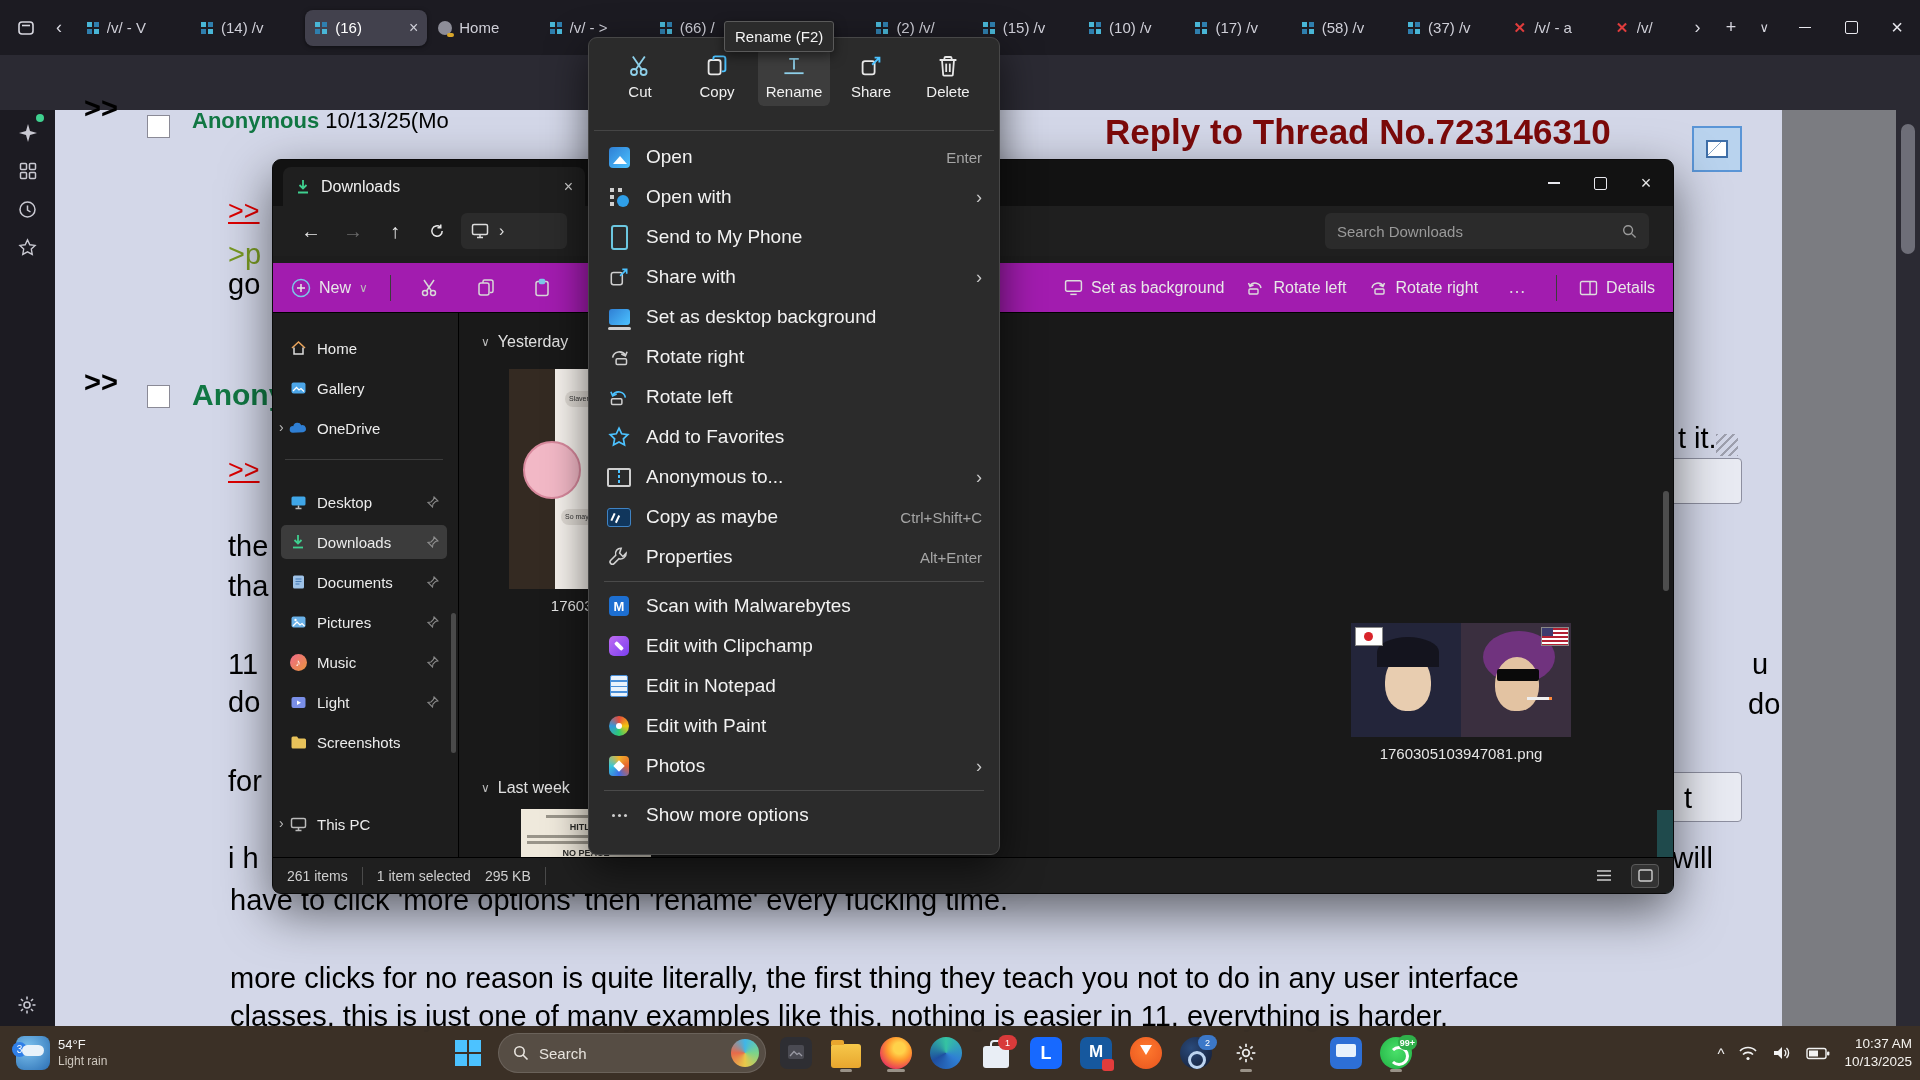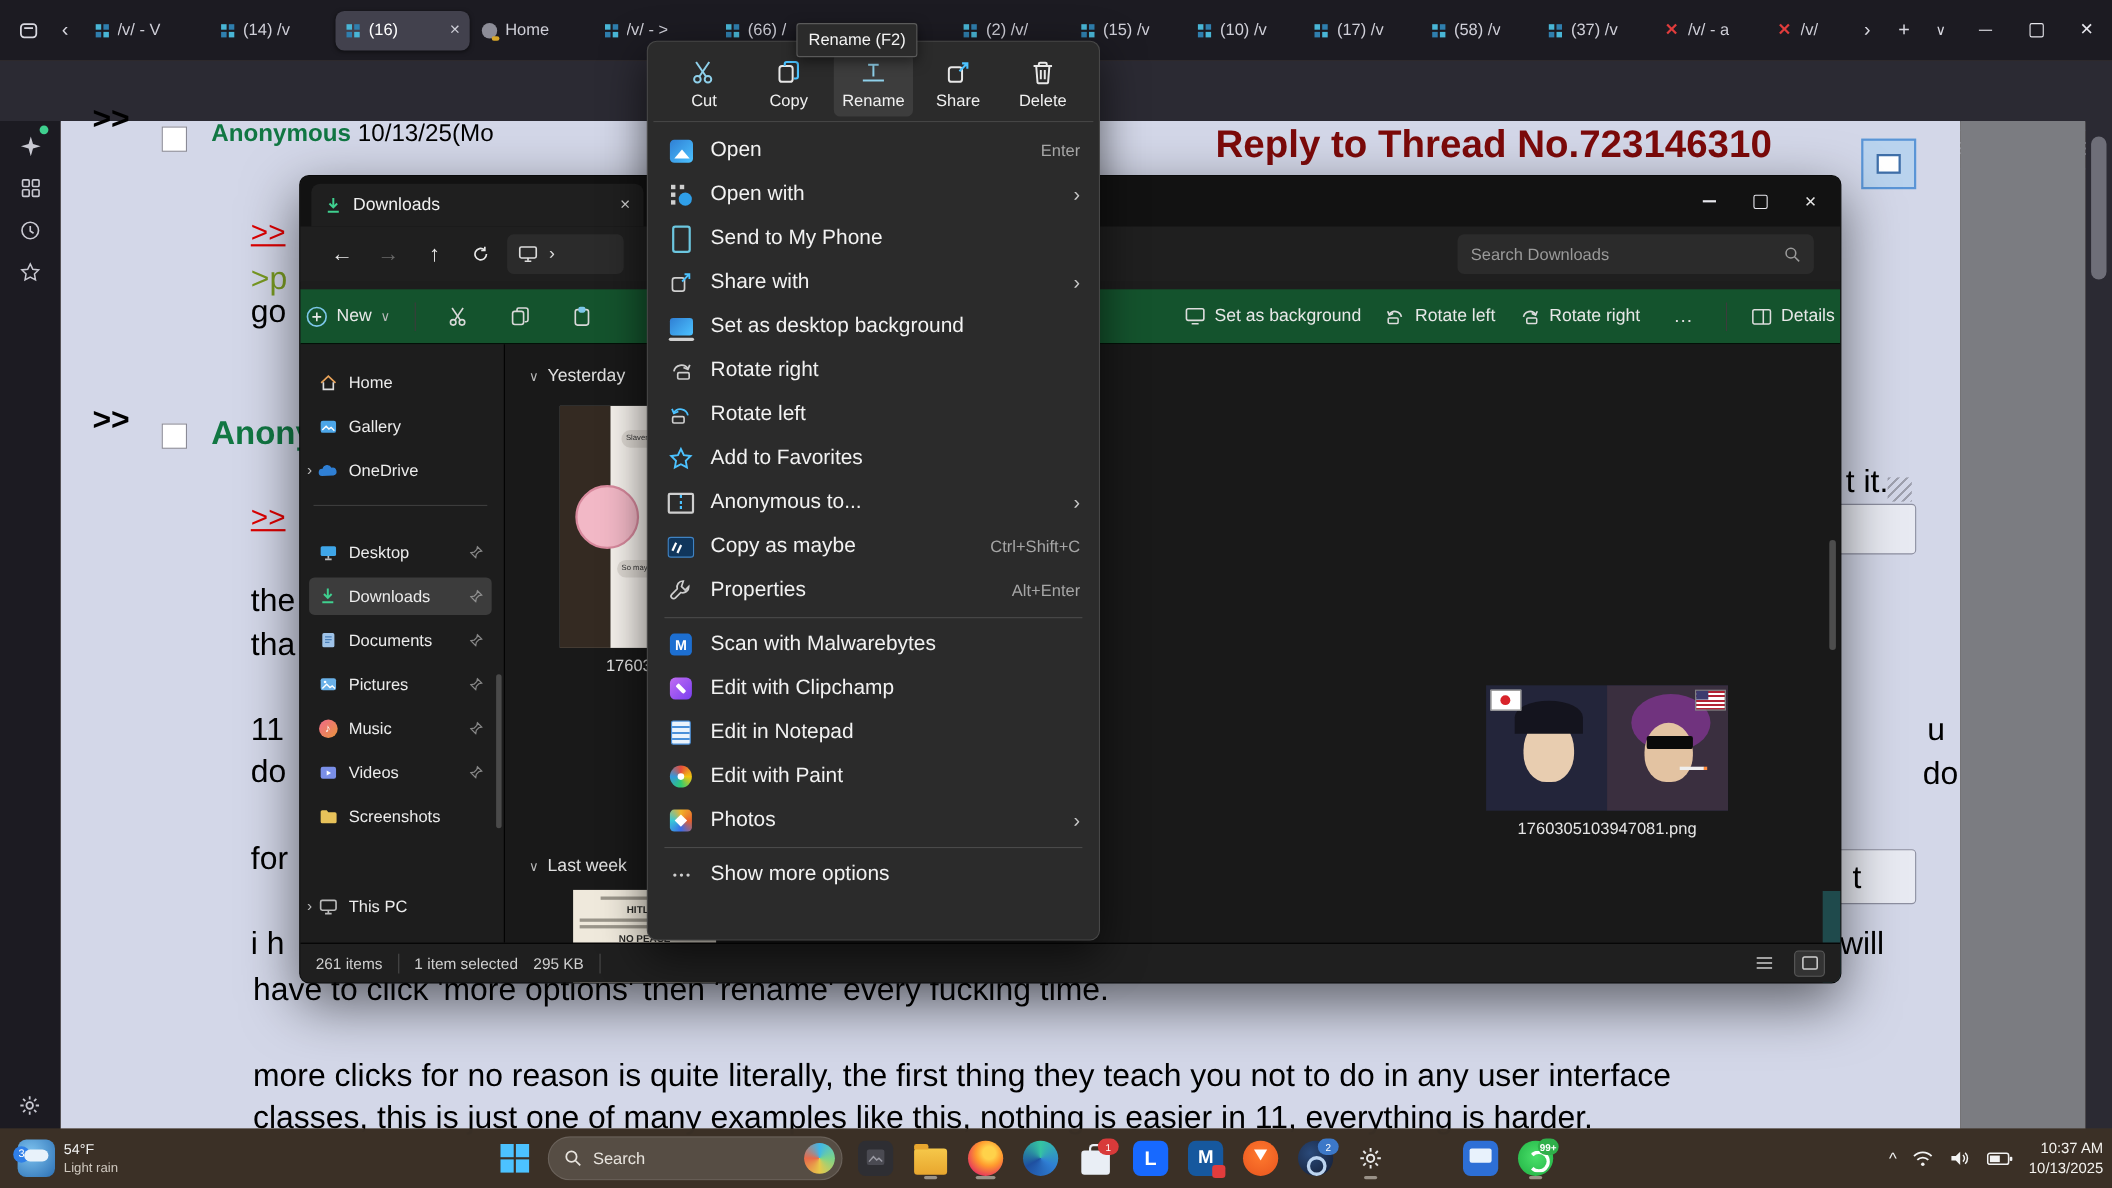--- a/index.html
+++ b/index.html
@@ -57,21 +57,21 @@
   #explorer{left:272px;top:159px;width:1400px;height:733px;background:#1d1d1d;border-radius:9px;
             box-shadow:0 18px 50px rgba(0,0,0,.55);z-index:5;border:1px solid #0a0a0a;overflow:hidden}
   #extabstrip{position:absolute;left:0;top:0;width:100%;height:46px;background:#121212}
   #extab{position:absolute;left:10px;top:7px;width:278px;height:39px;background:#1f1f1f;border-radius:8px 8px 0 0;display:flex;align-items:center;gap:10px;padding:0 12px;color:#f0f0f0;font-size:16px}
   .exwinctl{position:absolute;top:4px;width:46px;height:38px;display:flex;align-items:center;justify-content:center;color:#e8e8e8}
   #exnav{position:absolute;left:0;top:46px;width:100%;height:50px;background:#1f1f1f;display:flex;align-items:center;gap:6px;padding-left:20px;box-sizing:border-box}
   .exnavbtn{width:36px;height:34px;display:flex;align-items:center;justify-content:center;color:#e8e8e8;font-size:20px;border-radius:6px}
   .exnavbtn.dim{color:#6a6a6a}
   #crumbpill{width:86px;height:36px;background:#2b2b2b;border-radius:6px;display:flex;align-items:center;gap:10px;padding:0 10px;color:#ddd}
   #exsearch{position:absolute;right:24px;top:53px;width:300px;height:36px;background:#2b2b2b;border-radius:6px;display:flex;align-items:center;color:#9a9a9a;font-size:15px;padding:0 12px;justify-content:space-between}
-  #excmd{position:absolute;left:0;top:103px;width:100%;height:50px;background:#14532d;border-bottom:1px solid #000;display:flex;align-items:center;padding:0 5px;box-sizing:border-box;gap:22px}
+  #excmd{position:absolute;left:0;top:103px;width:100%;height:50px;background:#a21caf;border-bottom:1px solid #000;display:flex;align-items:center;padding:0 18px;box-sizing:border-box;gap:22px}
   .cmdlbl{color:#e8e8e8;font-size:16px;display:flex;align-items:center;gap:8px}
   .cmdico{width:34px;height:34px;display:flex;align-items:center;justify-content:center;border-radius:5px}
   .vsep{width:1px;height:26px;background:#3c3c3c}
   #exsidebar{position:absolute;left:0;top:153px;width:185px;bottom:36px;background:#1d1d1d;border-right:1px solid #000}
   .sbitem{position:absolute;left:8px;width:166px;height:34px;border-radius:5px;display:flex;align-items:center;gap:10px;padding:0 8px;box-sizing:border-box;color:#ececec;font-size:15px}
   .sbitem.sel{background:#3c3c3c}
   .sbicon{width:18px;height:18px;flex:0 0 18px;display:flex;align-items:center;justify-content:center}
   .pin{margin-left:auto;opacity:.75}
   .sbchev{position:absolute;color:#bbb;font-size:14px}
   #excontent{position:absolute;left:186px;top:153px;right:0;bottom:36px;background:#191919}
@@ -101,21 +101,21 @@
   .flag.us{background:repeating-linear-gradient(180deg,#b22234 0 2px,#fff 2px 4px)}
   .flag.us::after{content:"";position:absolute;left:0;top:0;width:11px;height:8px;background:#3c3b6e}
   .news{background:#efe9dc;color:#2a2a28}
   .newsline{height:3px;background:#9a958a;margin:3px 6px}
   .newshead{font-weight:bold;font-size:9px;text-align:center;margin-top:4px}
   .teal{background:linear-gradient(160deg,#1f4a4c 0 40%,#102a2e 100%)}
 
   
   #ctxmenu{left:588px;top:37px;width:412px;height:818px;background:#2b2b2b;border:1px solid #474747;border-radius:9px;
            box-shadow:0 14px 40px rgba(0,0,0,.6);z-index:9;box-sizing:border-box;padding:6px 5px}
-  #quickbar{display:flex;justify-content:space-between;padding:4px 10px 4px;border-bottom:1px solid #454545}
+  #quickbar{display:flex;justify-content:space-between;padding:4px 10px 24px;border-bottom:1px solid #454545}
   .qbtn{width:72px;height:58px;border-radius:6px;display:flex;flex-direction:column;align-items:center;justify-content:center;gap:5px;color:#f0f0f0;font-size:15px}
   .qbtn.hover{background:#3d3d3d}
   .cmrow{height:40px;display:flex;align-items:center;gap:14px;padding:0 12px;border-radius:5px;color:#f2f2f2;font-size:19px}
   .cmrow .sc{margin-left:auto;color:#a6a6a6;font-size:15px}
   .cmrow .sub{margin-left:auto;color:#c8c8c8;font-size:18px}
   .cmsep{height:1px;background:#4a4a4a;margin:4px 10px}
   .ci{width:26px;height:26px;flex:0 0 26px;display:flex;align-items:center;justify-content:center;position:relative}
   .i-open{width:21px;height:21px;border-radius:4px;background:linear-gradient(135deg,#2f7fd4,#4cc2ff);position:relative}
   .i-open::after{content:"";position:absolute;left:4px;bottom:4px;border-left:7px solid transparent;border-right:7px solid transparent;border-bottom:8px solid #fff}
   .i-openwith{width:20px;height:20px;position:relative}
@@ -638,21 +638,21 @@
           <path d="M7 1 11 5 8.5 5.5 6 8 5.5 11 1 6.5 4 6 6.5 3.5 Z" fill="none" stroke="#aaa" stroke-width="1.1"></path>
         </svg>
     </div>
     <div class="sbitem" style="top:372px">
       <span class="sbicon">
           <svg width="17" height="15" viewBox="0 0 17 15">
             <rect x="1.5" y="2" width="14" height="11" rx="2" fill="#7a8fe8"></rect>
             <path d="M7 5.5 11 7.8 7 10 Z" fill="#fff"></path>
           </svg>
         </span>
-      <span>Videos</span>
+      <span>Light</span>
       <svg class="pin" width="12" height="12" viewBox="0 0 12 12">
           <path d="M7 1 11 5 8.5 5.5 6 8 5.5 11 1 6.5 4 6 6.5 3.5 Z" fill="none" stroke="#aaa" stroke-width="1.1"></path>
         </svg>
     </div>
     <div class="sbitem" style="top:412px">
       <span class="sbicon">
           <svg width="17" height="14" viewBox="0 0 17 14">
             <path d="M1.5 3 a1.5 1.5 0 0 1 1.5-1.5 h4 l1.5 2 h6 a1.5 1.5 0 0 1 1.5 1.5 v7 a1.5 1.5 0 0 1-1.5 1.5 h-11.5 a1.5 1.5 0 0 1-1.5-1.5 Z" fill="#e8c25a"></path>
           </svg>
         </span>

